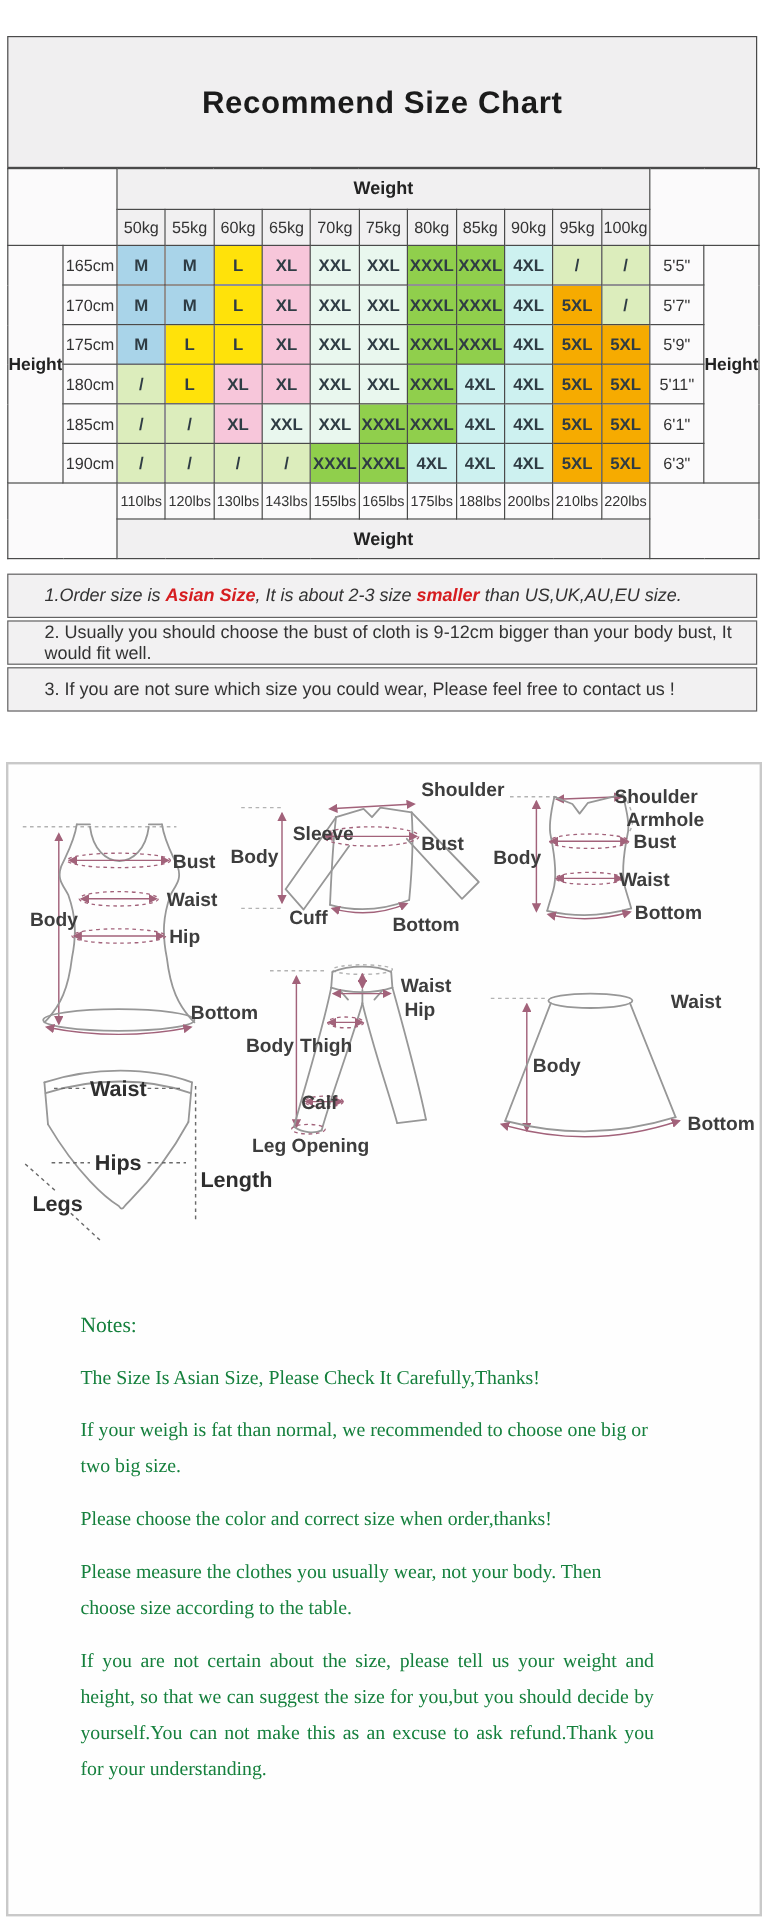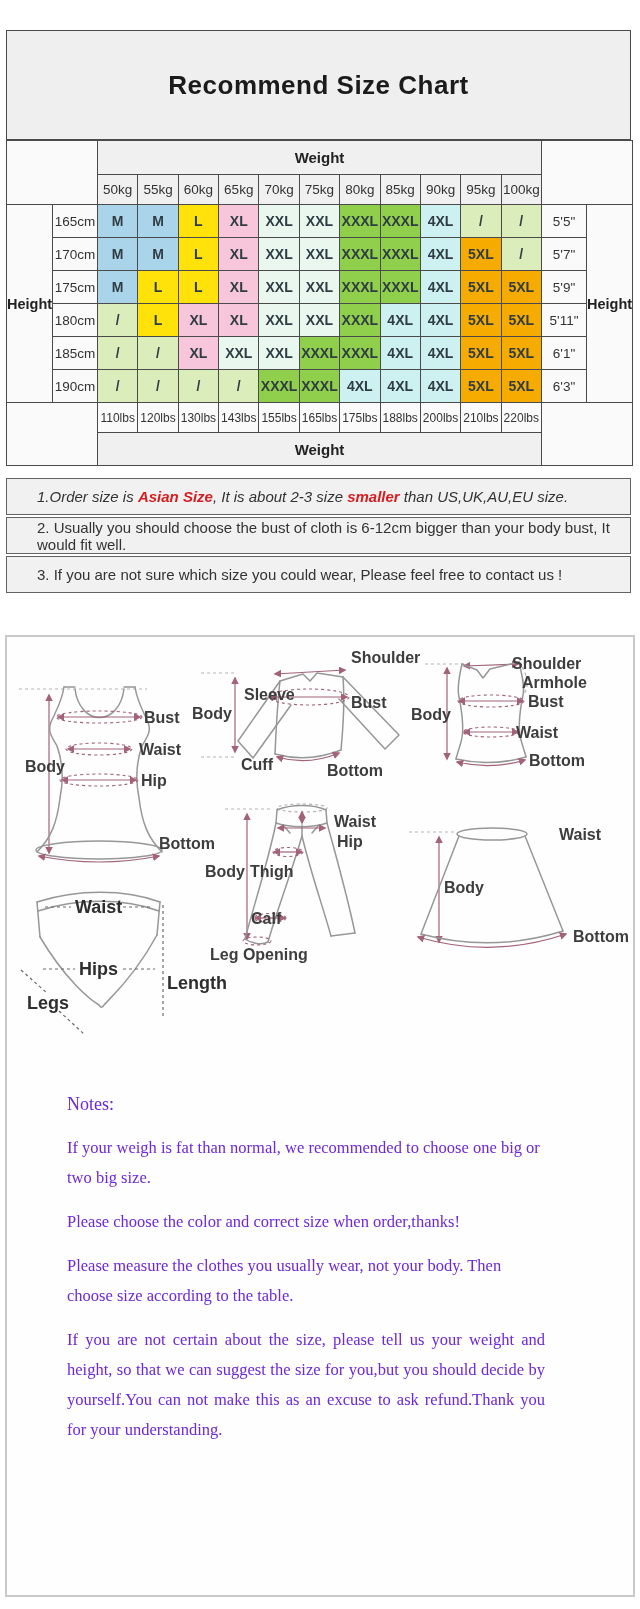--- a/index.html
+++ b/index.html
@@ -37,21 +37,21 @@
   .g{fill:none;stroke:#979797;stroke-width:1.5;stroke-linecap:round;stroke-linejoin:round;}
   .gd{fill:none;stroke:#b3b3b3;stroke-width:1.2;stroke-dasharray:3 3;}
   .m{fill:none;stroke:#a2627a;stroke-width:1.2;}
   .md{fill:none;stroke:#a2627a;stroke-width:1.1;stroke-dasharray:3 3;}
   .ma{marker-start:url(#arw);marker-end:url(#arw);}
   text.lb{font-family:"Liberation Sans",sans-serif;font-size:16px;font-weight:bold;fill:#3d3d3d;}
   text.lb2{font-family:"Liberation Sans",sans-serif;font-size:18px;font-weight:bold;fill:#2e2e2e;}
 
   
   .bottom-notes{position:absolute;left:60px;top:452px;width:478px;font-family:"Liberation Serif",serif;
-    color:#6d28d9;font-size:16.5px;}
+    color:#15803d;font-size:16.5px;}
   .bottom-notes .heading{font-size:18px;margin:0 0 4px 0;}
   .bottom-notes p{margin:14px 0 0 0;line-height:30px;}
   .bottom-notes p.just{text-align:justify;}
 </style>
 </head>
 <body>
 
 <div class="title-box">
   <h1>Recommend Size Chart</h1>
 </div>
@@ -203,21 +203,21 @@
       <tr style="height: 33px;">
         <td class="hdr" colspan="11">Weight</td>
       </tr>
     </tbody>
 </table>
 
 <div class="note-strip" id="note1">
   <span><span>1.Order size is </span><span class="red">Asian Size</span><span>, It is about 2-3 size </span><span class="red">smaller</span><span> than US,UK,AU,EU size.</span></span>
 </div>
 <div class="note-strip" id="note2">
-  <span>2. Usually you should choose the bust of cloth is 6-12cm bigger than your body bust, It would fit well.</span>
+  <span>2. Usually you should choose the bust of cloth is 9-12cm bigger than your body bust, It would fit well.</span>
 </div>
 <div class="note-strip" id="note3">
   <span>3. If you are not sure which size you could wear, Please feel free to contact us !</span>
 </div>
 
 <div class="diagram-panel">
   <svg width="626" height="432" viewBox="0 0 626 432">
     <defs>
       <marker id="arw" viewBox="0 0 10 10" refX="8" refY="5" markerWidth="6.5" markerHeight="6.5" orient="auto-start-reverse">
         <path d="M0,0 L10,5 L0,10 z" fill="#a2627a"></path>
@@ -340,18 +340,19 @@
       <path class="gd" d="M156,268 V382" style="stroke:#6a6a6a"></path>
       <text class="lb2" x="68" y="276">Waist</text>
       <text class="lb2" x="72" y="338">Hips</text>
       <text class="lb2" x="20" y="372">Legs</text>
       <text class="lb2" x="160" y="352">Length</text>
     </g>
   </svg>
 
   <div class="bottom-notes">
     <p class="heading">Notes:</p>
+    <p>The Size Is Asian Size, Please Check It Carefully,Thanks!</p>
     <p>If your weigh is fat than normal, we recommended to choose one big or two big size.</p>
     <p>Please choose the color and correct size when order,thanks!</p>
     <p>Please measure the clothes you usually wear, not your body. Then choose size according to the table.</p>
     <p class="just">If you are not certain about the size, please tell us your weight and height, so that we can suggest the size for you,but you should decide by yourself.You can not make this as an excuse to ask refund.Thank you for your understanding.</p>
   </div>
 </div>
 
 </body></html>

